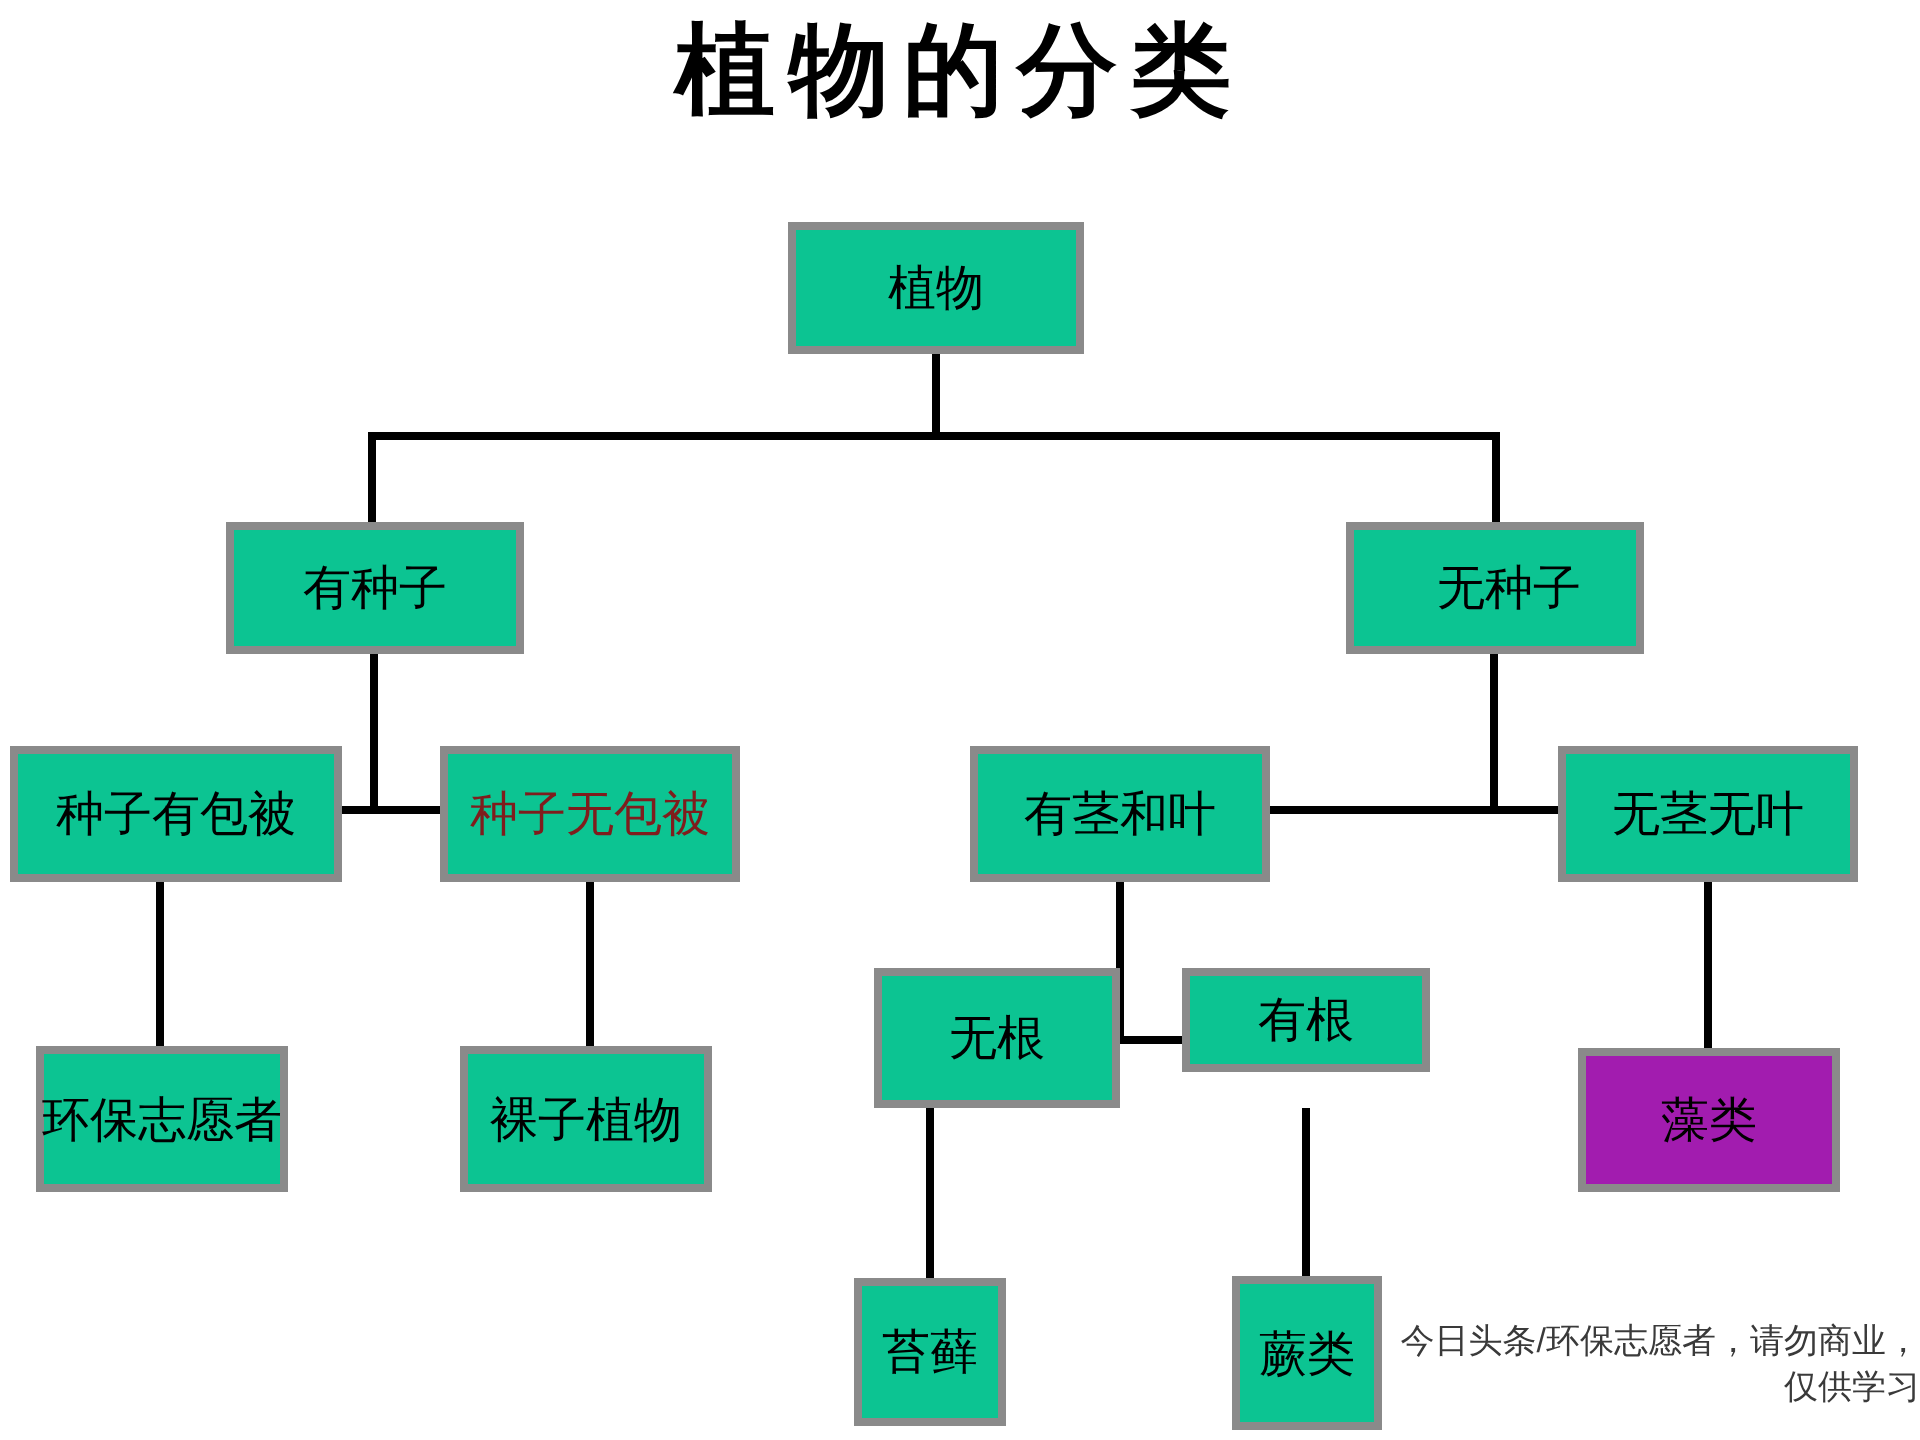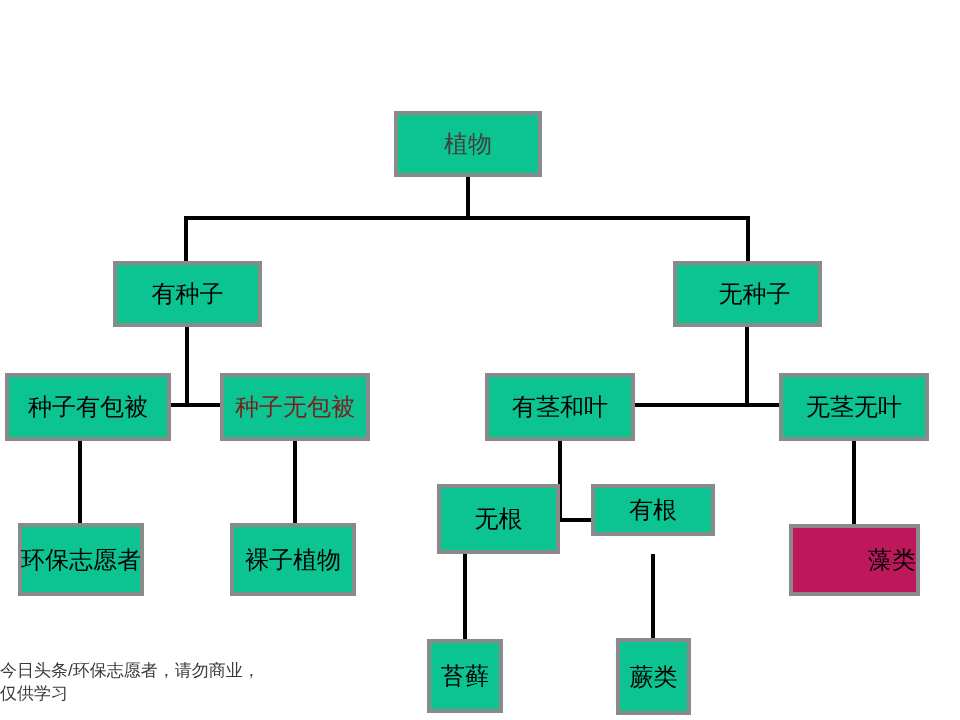--- a/index.html
+++ b/index.html
@@ -45,51 +45,52 @@
   }
   .edge {
     position: absolute;
     z-index: 1;
   }
   .watermark {
     position: absolute;
     left: 0;
     top: 659px;
     width: 100%;
-    text-align: left;
+    text-align: right;
     font-size: 17px;
     line-height: 23px;
     color: #3a3a3a;
     z-index: 5;
     font-family: "Liberation Sans", "DejaVu Sans", sans-serif;
   }
 </style>
 </head>
 <body>
 
 <div id="slide">
+  <div class="slide-title">植物的分类</div>
 
   <div id="diagram">
       <div class="edge" style="background: rgb(0, 0, 0); left: 466px; top: 177px; width: 4px; height: 43px;"></div>
       <div class="edge" style="background: rgb(0, 0, 0); left: 184px; top: 216px; width: 566px; height: 4px;"></div>
       <div class="edge" style="background: rgb(0, 0, 0); left: 184px; top: 218px; width: 4px; height: 43px;"></div>
       <div class="edge" style="background: rgb(0, 0, 0); left: 746px; top: 218px; width: 4px; height: 43px;"></div>
       <div class="edge" style="background: rgb(0, 0, 0); left: 185px; top: 327px; width: 4px; height: 80px;"></div>
       <div class="edge" style="background: rgb(0, 0, 0); left: 155px; top: 403px; width: 65px; height: 4px;"></div>
       <div class="edge" style="background: rgb(0, 0, 0); left: 745px; top: 327px; width: 4px; height: 80px;"></div>
       <div class="edge" style="background: rgb(0, 0, 0); left: 635px; top: 403px; width: 144px; height: 4px;"></div>
       <div class="edge" style="background: rgb(0, 0, 0); left: 78px; top: 441px; width: 4px; height: 82px;"></div>
       <div class="edge" style="background: rgb(0, 0, 0); left: 293px; top: 441px; width: 4px; height: 82px;"></div>
       <div class="edge" style="background: rgb(0, 0, 0); left: 558px; top: 441px; width: 4px; height: 81px;"></div>
       <div class="edge" style="background: rgb(0, 0, 0); left: 527px; top: 518px; width: 64px; height: 4px;"></div>
       <div class="edge" style="background: rgb(0, 0, 0); left: 852px; top: 441px; width: 4px; height: 83px;"></div>
       <div class="edge" style="background: rgb(0, 0, 0); left: 463px; top: 554px; width: 4px; height: 85px;"></div>
       <div class="edge" style="background: rgb(0, 0, 0); left: 651px; top: 554px; width: 4px; height: 84px;"></div>
       <div class="node" style="left: 394px; top: 111px; width: 148px; height: 66px; background: rgb(12, 196, 146); border-color: rgb(138, 138, 138);">
-        <span class="node-label" style="color: #404040;">植物</span>
+        <span class="node-label" style="color: #000000;">植物</span>
       </div>
       <div class="node" style="left: 113px; top: 261px; width: 149px; height: 66px; background: rgb(12, 196, 146); border-color: rgb(138, 138, 138);">
         <span class="node-label" style="color: rgb(0, 0, 0);">有种子</span>
       </div>
       <div class="node" style="left: 673px; top: 261px; width: 149px; height: 66px; background: rgb(12, 196, 146); border-color: rgb(138, 138, 138); padding-left: 14px;">
         <span class="node-label" style="color: rgb(0, 0, 0);">无种子</span>
       </div>
       <div class="node" style="left: 5px; top: 373px; width: 166px; height: 68px; background: rgb(12, 196, 146); border-color: rgb(138, 138, 138);">
         <span class="node-label" style="color: rgb(0, 0, 0);">种子有包被</span>
       </div>
@@ -107,21 +108,21 @@
       </div>
       <div class="node" style="left: 591px; top: 484px; width: 124px; height: 52px; background: rgb(12, 196, 146); border-color: rgb(138, 138, 138);">
         <span class="node-label" style="color: rgb(0, 0, 0);">有根</span>
       </div>
       <div class="node" style="left: 18px; top: 523px; width: 126px; height: 73px; background: rgb(12, 196, 146); border-color: rgb(138, 138, 138);">
         <span class="node-label" style="color: rgb(0, 0, 0);">环保志愿者</span>
       </div>
       <div class="node" style="left: 230px; top: 523px; width: 126px; height: 73px; background: rgb(12, 196, 146); border-color: rgb(138, 138, 138);">
         <span class="node-label" style="color: rgb(0, 0, 0);">裸子植物</span>
       </div>
-      <div class="node" style="left: 789px; top: 524px; width: 131px; height: 72px; background: #be185d; border-color: rgb(138, 138, 138); justify-content: flex-end;">
+      <div class="node" style="left: 789px; top: 524px; width: 131px; height: 72px; background: #a21caf; border-color: rgb(138, 138, 138);">
         <span class="node-label" style="color: rgb(0, 0, 0);">藻类</span>
       </div>
       <div class="node" style="left: 427px; top: 639px; width: 76px; height: 74px; background: rgb(12, 196, 146); border-color: rgb(138, 138, 138);">
         <span class="node-label" style="color: rgb(0, 0, 0);">苔藓</span>
       </div>
       <div class="node" style="left: 616px; top: 638px; width: 75px; height: 77px; background: rgb(12, 196, 146); border-color: rgb(138, 138, 138);">
         <span class="node-label" style="color: rgb(0, 0, 0);">蕨类</span>
       </div>
     </div>
 

